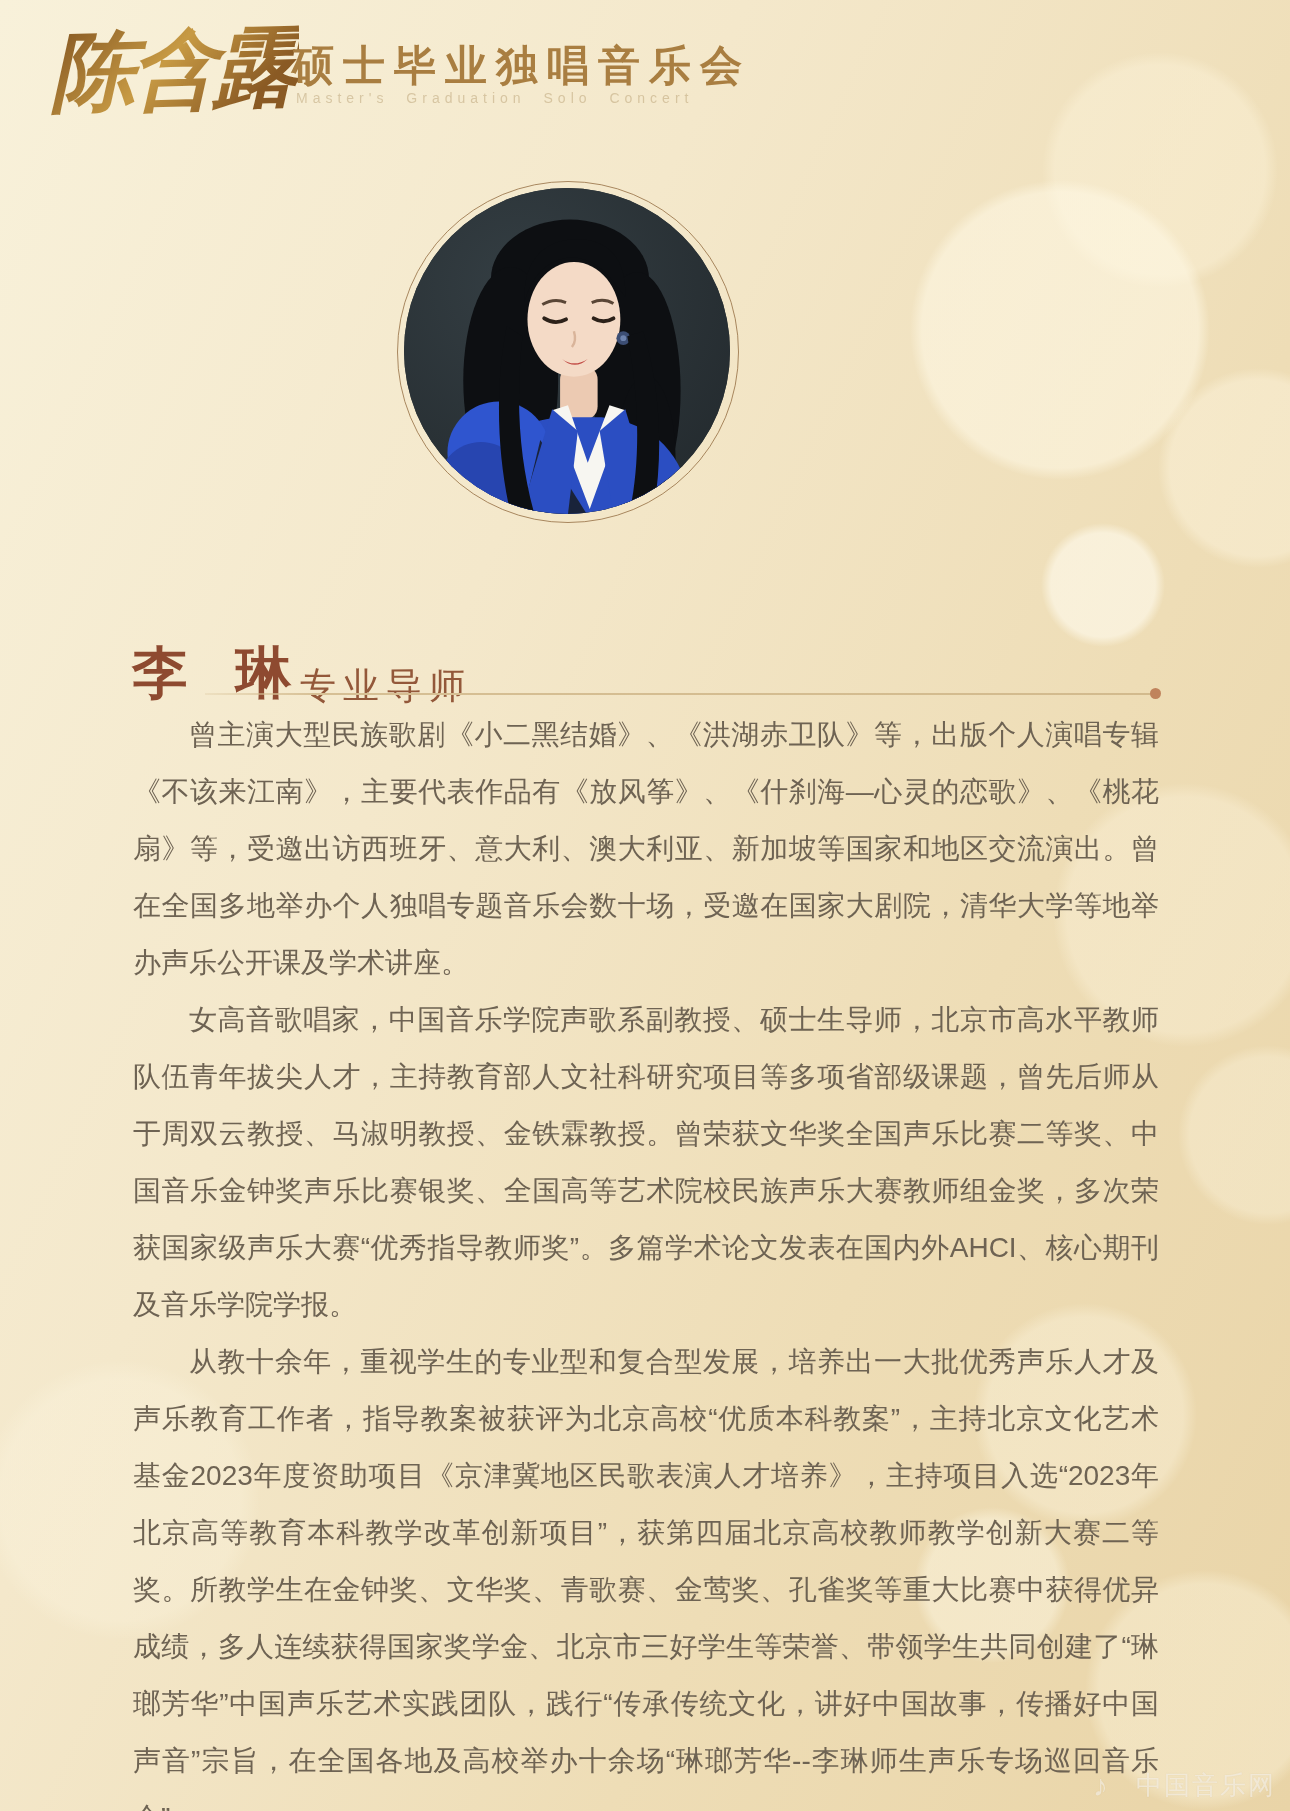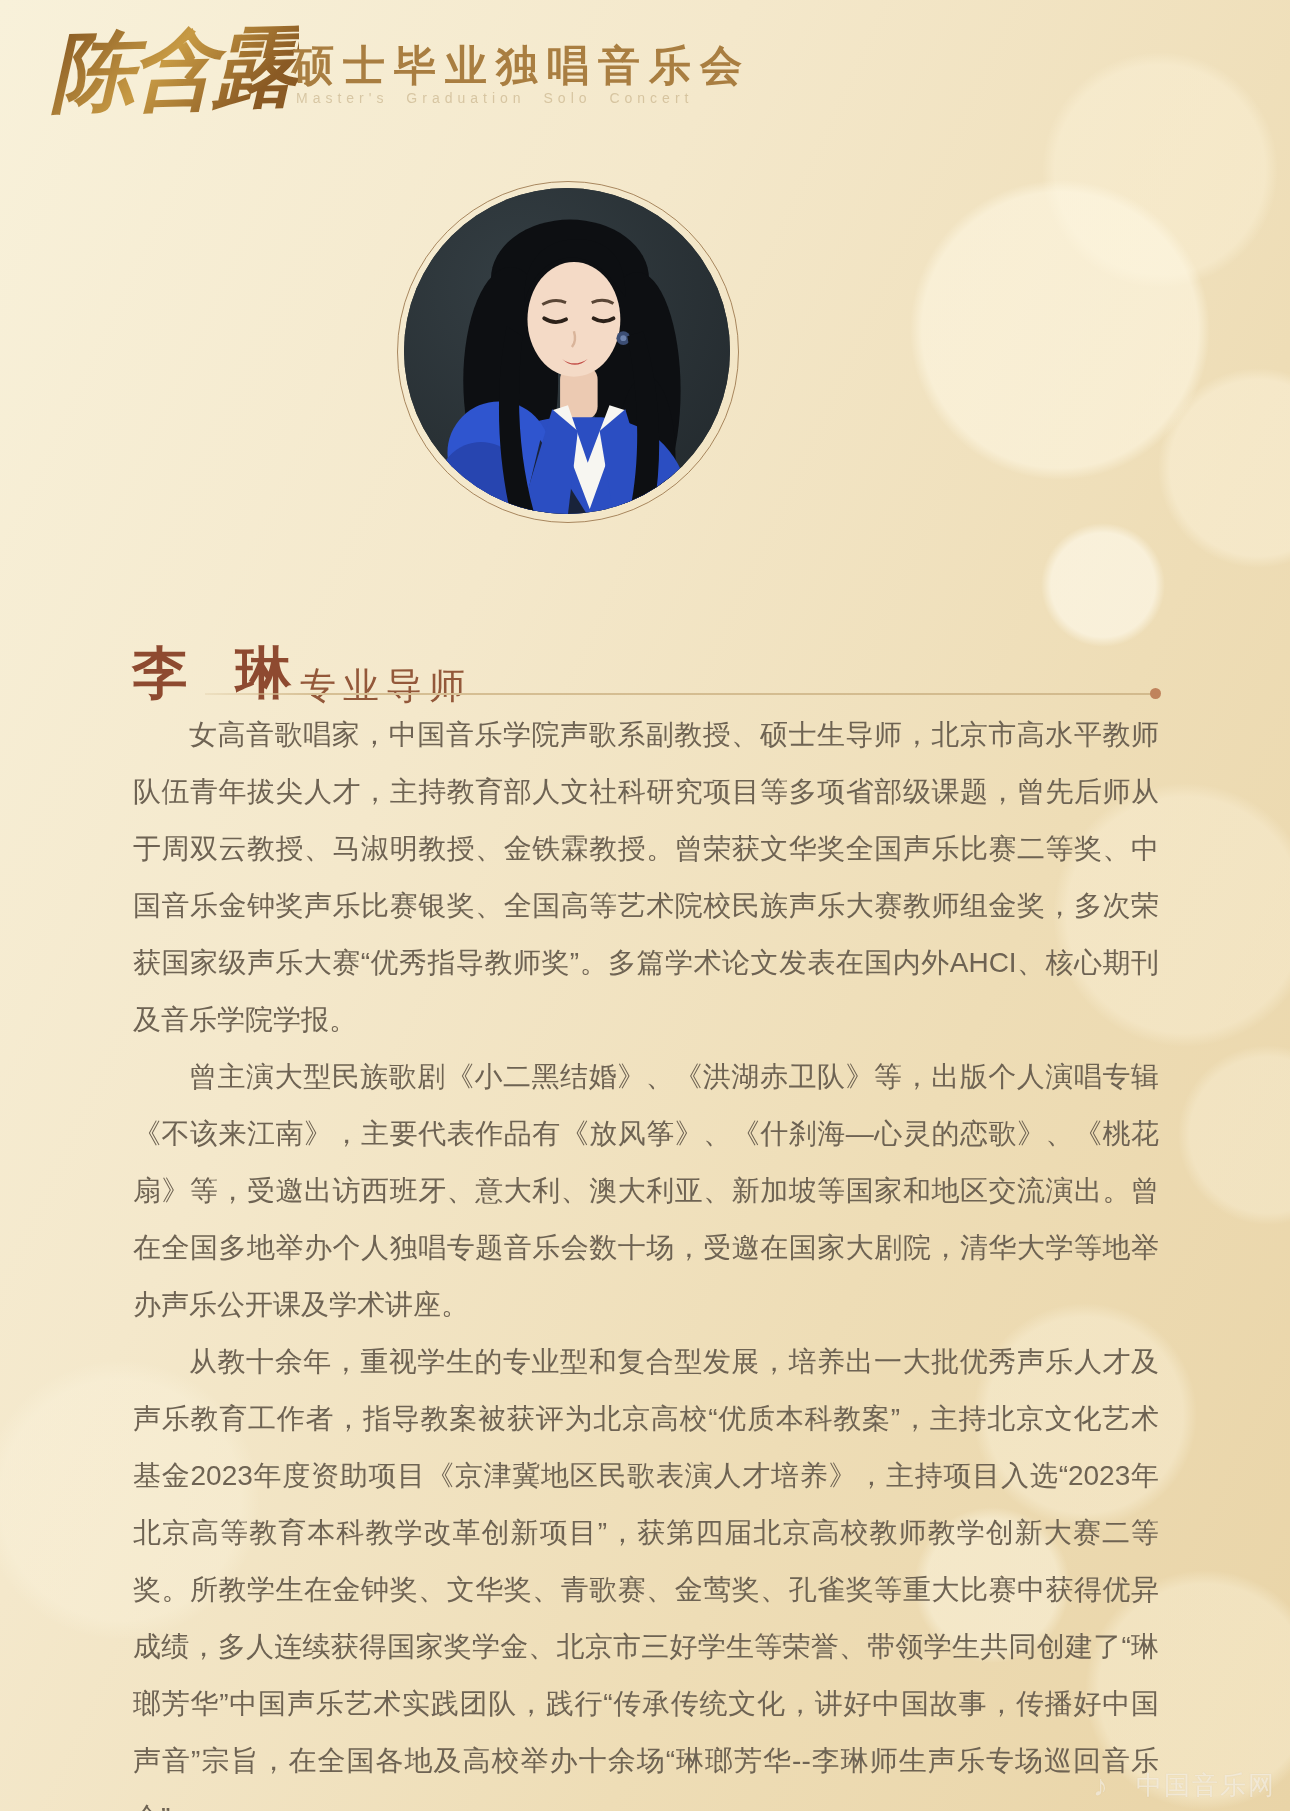--- a/index.html
+++ b/index.html
@@ -150,22 +150,22 @@
       <path d="M226,150 C238,210 240,275 228,330 L252,330 C264,265 258,195 242,145 Z" fill="#0d0f12"></path>
     </svg>
   </div>
 
   <div class="person-name">李 琳</div>
   <div class="person-role">专业导师</div>
   <div class="rule"></div>
   <div class="rule-dot"></div>
 
   <div class="bio">
+    <p>曾主演大型民族歌剧《小二黑结婚》、《洪湖赤卫队》等，出版个人演唱专辑《不该来江南》，主要代表作品有《放风筝》、《什刹海—心灵的恋歌》、《桃花扇》等，受邀出访西班牙、意大利、澳大利亚、新加坡等国家和地区交流演出。曾在全国多地举办个人独唱专题音乐会数十场，受邀在国家大剧院，清华大学等地举办声乐公开课及学术讲座。</p>
     <p>女高音歌唱家，中国音乐学院声歌系副教授、硕士生导师，北京市高水平教师队伍青年拔尖人才，主持教育部人文社科研究项目等多项省部级课题，曾先后师从于周双云教授、马淑明教授、金铁霖教授。曾荣获文华奖全国声乐比赛二等奖、中国音乐金钟奖声乐比赛银奖、全国高等艺术院校民族声乐大赛教师组金奖，多次荣获国家级声乐大赛“优秀指导教师奖”。多篇学术论文发表在国内外AHCI、核心期刊及音乐学院学报。</p>
-    <p>曾主演大型民族歌剧《小二黑结婚》、《洪湖赤卫队》等，出版个人演唱专辑《不该来江南》，主要代表作品有《放风筝》、《什刹海—心灵的恋歌》、《桃花扇》等，受邀出访西班牙、意大利、澳大利亚、新加坡等国家和地区交流演出。曾在全国多地举办个人独唱专题音乐会数十场，受邀在国家大剧院，清华大学等地举办声乐公开课及学术讲座。</p>
     <p>从教十余年，重视学生的专业型和复合型发展，培养出一大批优秀声乐人才及声乐教育工作者，指导教案被获评为北京高校“优质本科教案”，主持北京文化艺术基金2023年度资助项目《京津冀地区民歌表演人才培养》，主持项目入选“2023年北京高等教育本科教学改革创新项目”，获第四届北京高校教师教学创新大赛二等奖。所教学生在金钟奖、文华奖、青歌赛、金莺奖、孔雀奖等重大比赛中获得优异成绩，多人连续获得国家奖学金、北京市三好学生等荣誉、带领学生共同创建了“琳瑯芳华”中国声乐艺术实践团队，践行“传承传统文化，讲好中国故事，传播好中国声音”宗旨，在全国各地及高校举办十余场“琳瑯芳华--李琳师生声乐专场巡回音乐会”。</p>
   </div>
 
   <div class="watermark">
     <span class="clef">♪</span>
     <span class="wm-text">中国音乐网</span>
   </div>
 
 </div>
 

